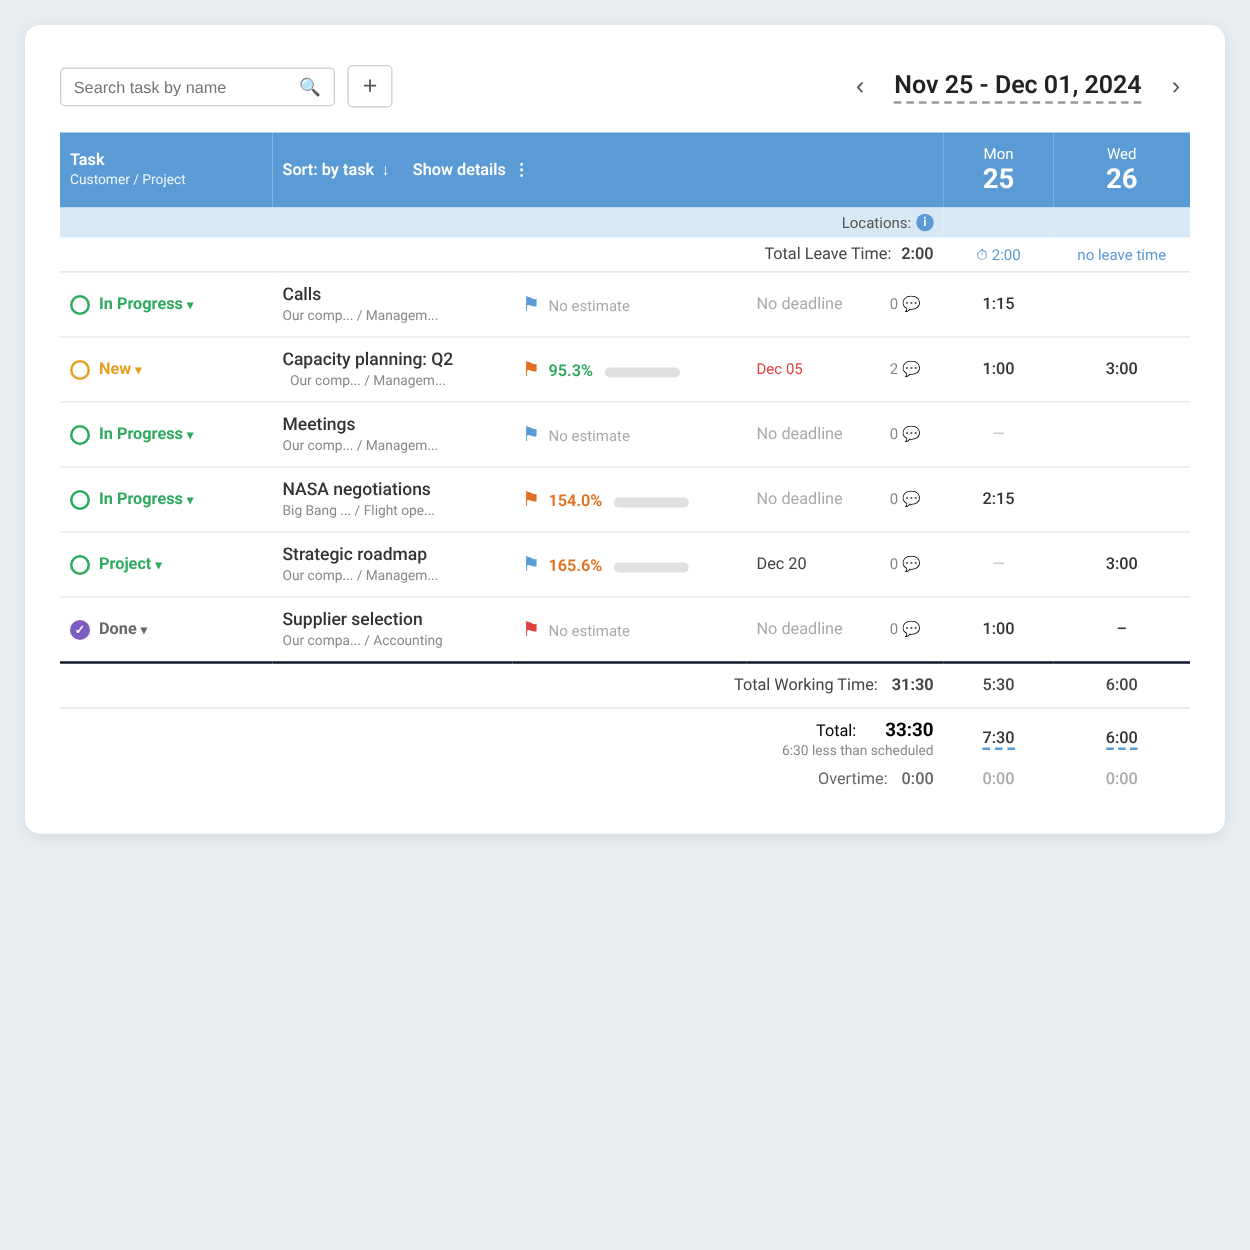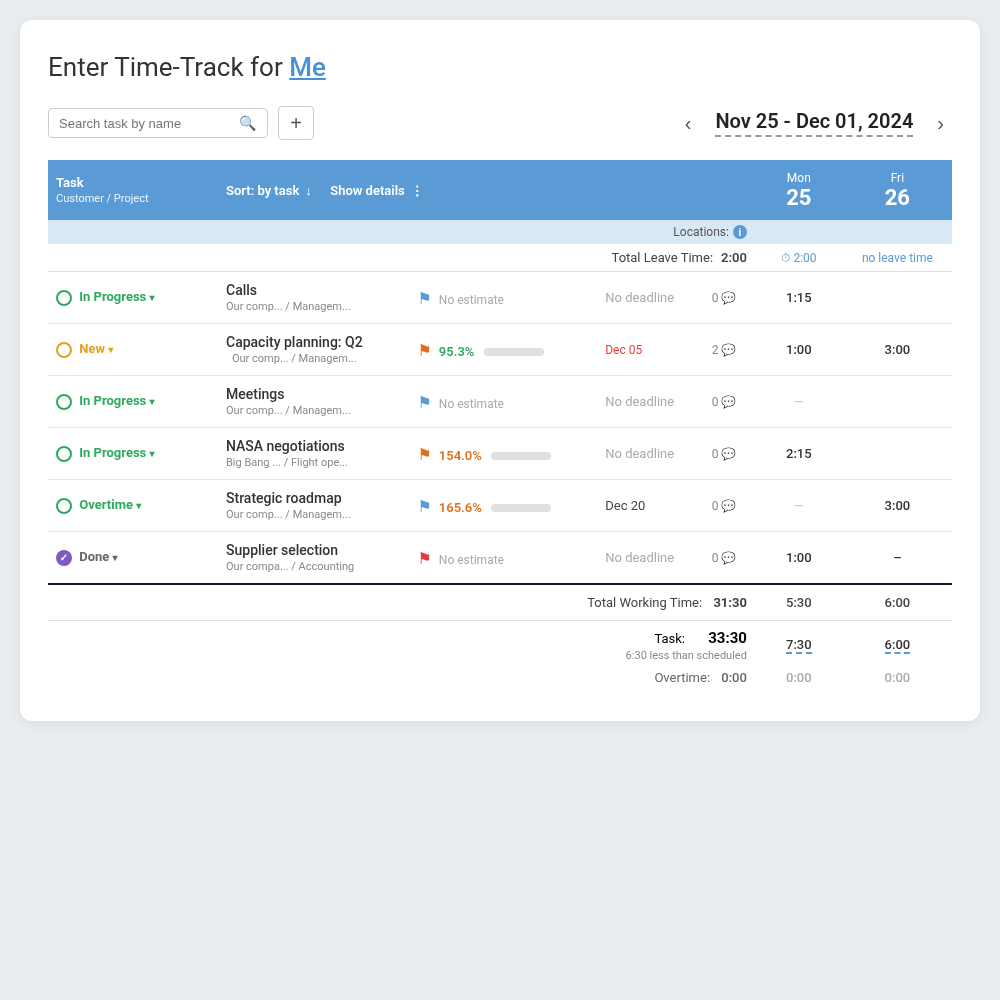--- a/index.html
+++ b/index.html
@@ -312,24 +312,20 @@
       font-size: 10px;
       font-weight: 700;
     }
     .chevron-down { font-size: 10px; }
   </style>
 </head>
 <body>
 
 <div class="card">
 
-  <h1 class="page-title">
-    <span>Enter Time-Track for</span>
-    <span class="me-link">Me</span>
-  </h1>
 
   <div class="toolbar">
     <div class="search-box">
       <input type="text" placeholder="Search task by name" style="">
       <span class="search-icon-svg">🔍</span>
     </div>
     <button class="add-btn">+</button>
 
     <div class="date-nav">
       <button class="date-nav-btn">‹</button>
@@ -352,21 +348,21 @@
             &nbsp;&nbsp;
             <span>Show details</span>
             <span>⋮</span>
           </div>
         </th>
         <th class="day-col">
           <span class="day-name">Mon</span>
           <span class="day-num">25</span>
         </th>
         <th class="day-col">
-          <span class="day-name">Fri</span>
+          <span class="day-name">Wed</span>
           <span class="day-num">26</span>
         </th>
       </tr>
     </thead>
     <tbody>
 
       <tr class="locations-row">
         <td colspan="5">
           <div class="locations-info">
             <span>Locations:</span>
@@ -522,21 +518,21 @@
       <td class="time-val">
         <span>2:15</span>
       </td>
       <td class="time-val">
         <span style="color:#ccc;"></span>
       </td>
     </tr>
         <tr class="task-row">
       <td class="status-cell status-planning">
         <span class="status-icon"></span>
-        <span>Overtime</span>
+        <span>Project</span>
         <span class="chevron-down">▾</span>
       </td>
       <td>
         <div style="display:flex;align-items:flex-start;gap:8px;">
           <div>
             <div class="task-name">Strategic roadmap</div>
             <div class="task-sub">Our comp... / Managem...</div>
           </div>
         </div>
       </td>
@@ -598,21 +594,21 @@
         <td colspan="5" style="text-align:right;">
           <span>Total Working Time:</span>
           <strong style="margin-left:8px;">31:30</strong>
         </td>
         <td class="time-val">5:30</td>
         <td class="time-val">6:00</td>
       </tr>
 
       <tr class="total-row">
         <td colspan="5" style="text-align:right;">
-          <span>Task:</span>
+          <span>Total:</span>
           <strong class="bold-val" style="margin-left:20px;">33:30</strong>
           <br>
           <small style="color:#888;font-size:11px;">6:30 less than scheduled</small>
         </td>
         <td class="time-val">
           <span class="underline-dashed">7:30</span>
         </td>
         <td class="time-val">
           <span class="underline-dashed">6:00</span>
         </td>

